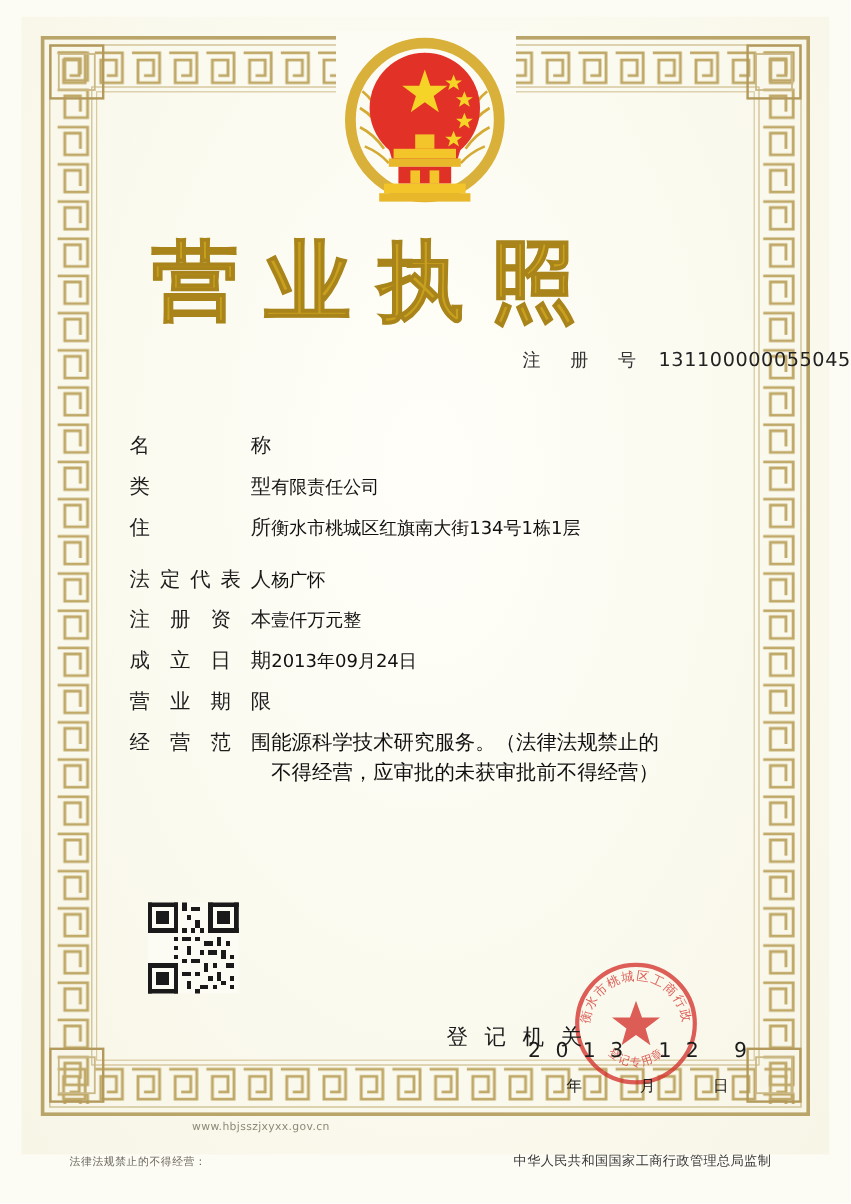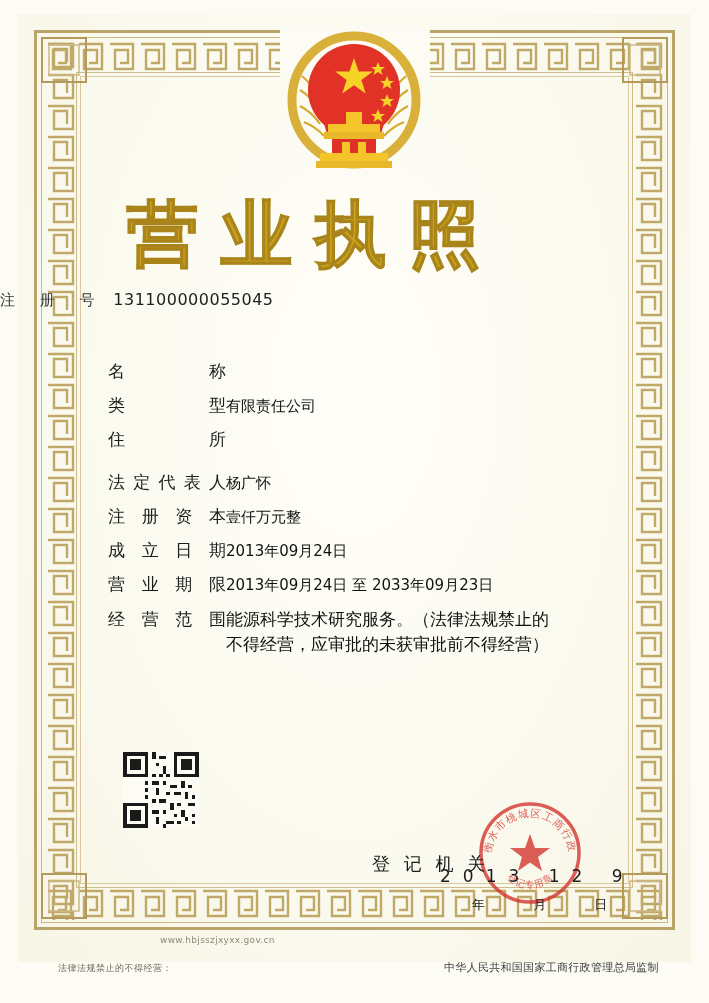--- a/index.html
+++ b/index.html
@@ -84,21 +84,21 @@
     text-indent: 22px;
     color: #c8a01e;
     -webkit-text-stroke: 1px #a8841a;
     line-height: 1;
   }
 
   #reg-row {
     position: absolute;
     left: 0; top: 290px;
     width: 709px;
-    text-align: left;
+    text-align: right;
     font-size: 15px;
     color: #2b2b2b;
     font-family: "DejaVu Sans", "Liberation Sans", sans-serif;
   }
   #reg-label {
     letter-spacing: 10px;
     font-size: 15px;
     color: #333;
   }
   #reg-number {
@@ -184,21 +184,21 @@
   }
   #footer-left {
     position: absolute;
     left: 58px; top: 962px;
     font-size: 9px;
     color: #6d6a5e;
     letter-spacing: 0.5px;
   }
   #footer-right {
     position: absolute;
-    left: 444px; top: 960px;
+    left: 428px; top: 960px;
     font-size: 11px;
     color: #3a3a3a;
     letter-spacing: 0.3px;
   }
 </style>
 </head>
 <body>
 
 <div id="license">
 
@@ -317,20 +317,21 @@
         <span>型</span>
       </div>
       <div class="val">有限责任公司</div>
     </div>
 
     <div class="field gap-after">
       <div class="lbl">
         <span>住</span>
         <span>所</span>
       </div>
+      <div class="val">衡水市桃城区红旗南大街134号1栋1层</div>
     </div>
 
     <div class="field">
       <div class="lbl">
         <span>法</span>
         <span>定</span>
         <span>代</span>
         <span>表</span>
         <span>人</span>
       </div>
@@ -357,21 +358,20 @@
       <div class="val">2013年09月24日</div>
     </div>
 
     <div class="field">
       <div class="lbl">
         <span>营</span>
         <span>业</span>
         <span>期</span>
         <span>限</span>
       </div>
-      <div class="val">2013年09月24日 至 2033年09月23日</div>
     </div>
 
     <div class="field small">
       <div class="lbl">
         <span>经</span>
         <span>营</span>
         <span>范</span>
         <span>围</span>
       </div>
       <div class="val">能源科学技术研究服务。（法律法规禁止的不得经营，应审批的未获审批前不得经营）</div>

